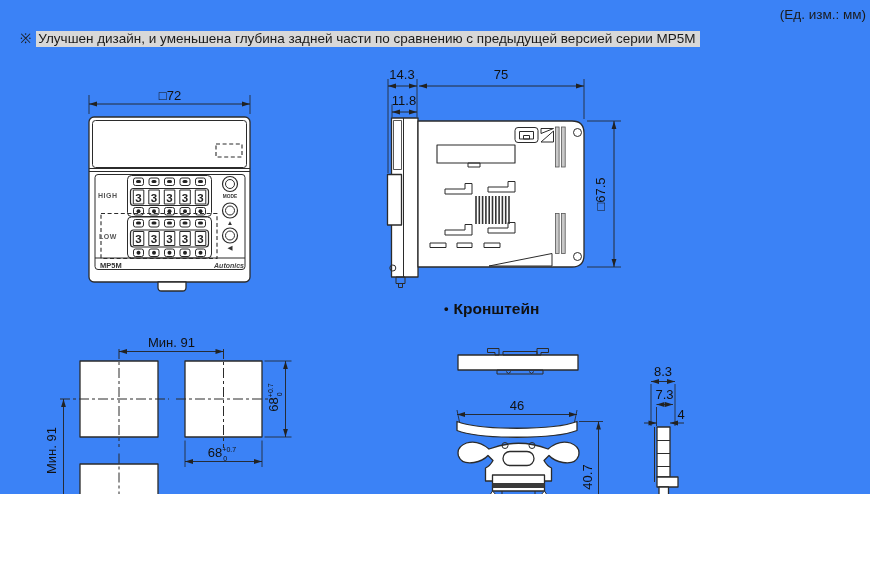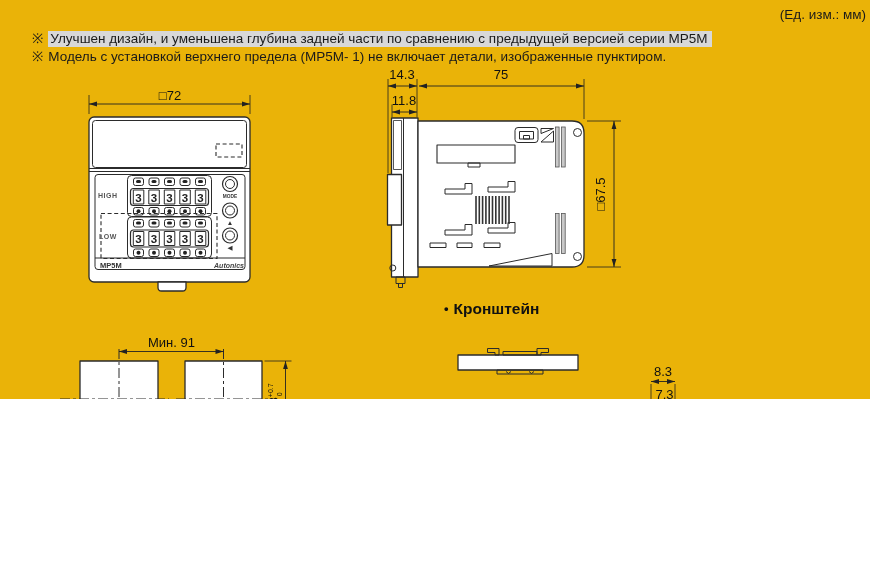--- a/index.html
+++ b/index.html
@@ -1,20 +1,20 @@
 <!DOCTYPE html>
 <html><head>
 <meta charset="utf-8">
 <style>
   html,body{margin:0;padding:0;background:#fff;}
-  #canvas{position:relative;width:870px;height:399px;background:#eab308;overflow:hidden;
+  #canvas{position:relative;width:870px;height:494px;background:#3b82f6;overflow:hidden;
           font-family:"Liberation Sans",sans-serif;color:#1a1a1a;}
   .abs{position:absolute;}
   .units{top:7px;right:4px;font-size:13.5px;}
-  .note{left:32px;font-size:13.5px;white-space:nowrap;}
+  .note{left:20px;font-size:13.5px;white-space:nowrap;}
   .note .mk{margin-right:5px;}
   .hl{background:#d8d8d8;padding:0 4px 1px 2px;}
   .sec-title{font-size:15.5px;font-weight:bold;color:#111;white-space:nowrap;}
   .sec-title .bullet{font-size:13px;margin-right:5px;vertical-align:1px;}
   svg{position:absolute;overflow:visible;}
   svg text{font-family:"Liberation Sans",sans-serif;fill:#111;}
   .part{fill:#fff;stroke:#2b2b2b;stroke-width:1.3;stroke-linejoin:round;}
   .thin{fill:none;stroke:#2b2b2b;stroke-width:1;stroke-linejoin:round;}
   .thin-f{fill:#fff;stroke:#2b2b2b;stroke-width:1;stroke-linejoin:round;}
   .dashed{fill:none;stroke:#2b2b2b;stroke-width:1.1;stroke-dasharray:4 2.6;}
@@ -35,23 +35,20 @@
 </head>
 <body>
 
 <div id="canvas">
 
   <div class="abs units">(Ед. изм.: мм)</div>
 
   <div class="abs note" style="top:29px;">
     <span class="mk">※</span><span class="hl">Улучшен дизайн, и уменьшена глубина задней части по сравнению с предыдущей версией серии MP5M</span>
   </div>
-  <div class="abs note" style="top:47px;">
-    <span class="mk">※</span><span>Модель с установкой верхнего предела (MP5M- 1) не включает детали, изображенные пунктиром.</span>
-  </div>
 
   <svg style="left:55px;top:78px;" width="245" height="220" viewBox="55 78 245 220">
 
     <g>
       <path class="ext" d="M89,95 V114 M250,95 V114"></path>
       <path class="dim" d="M89,104 H250"></path>
       <polygon class="ah" points="89,104 97,101.6 97,106.4"></polygon>
       <polygon class="ah" points="250,104 242,101.6 242,106.4"></polygon>
       <text class="dt" x="170" y="100" text-anchor="middle">□72</text>
     </g>

